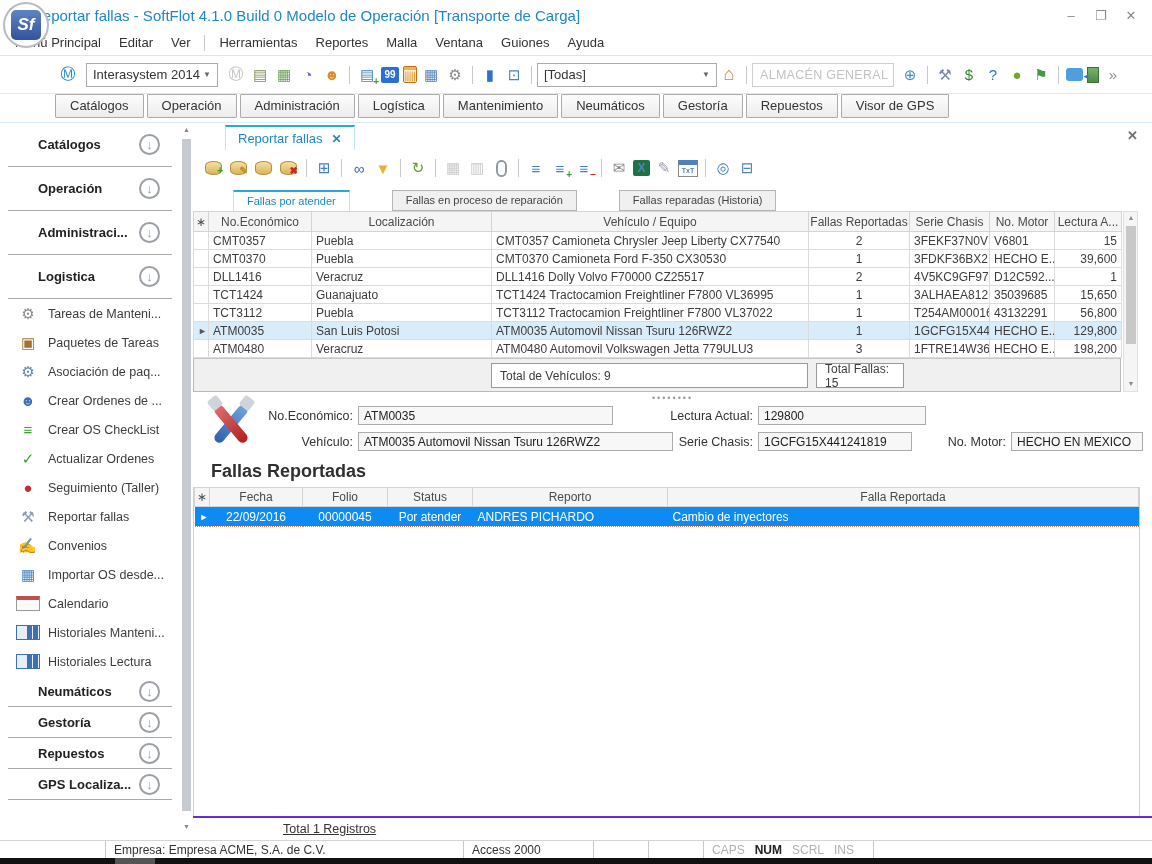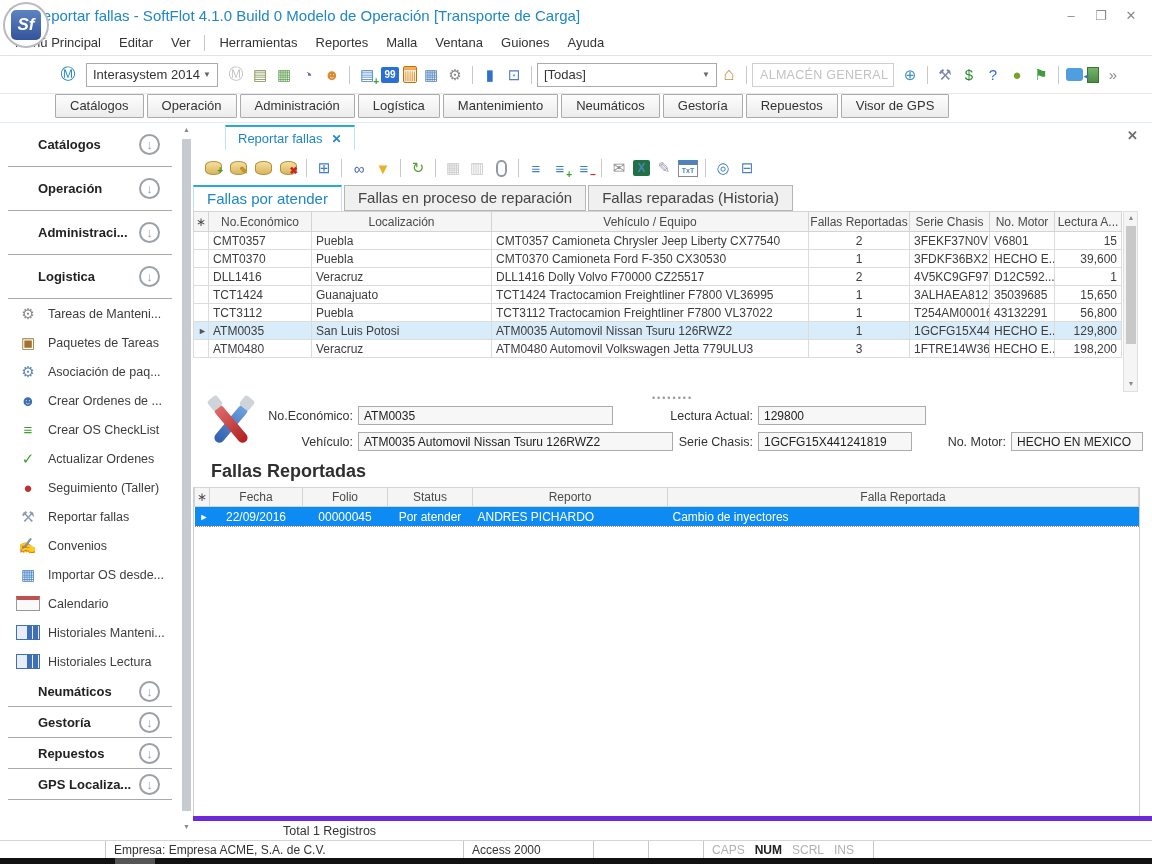--- a/index.html
+++ b/index.html
@@ -69,21 +69,21 @@
 
   #doc-tab-row { height:27px; position:relative; display:flex; align-items:flex-end; }
   #doc-tab { margin-left:32px; height:25px; border-top:2px solid #29a8e0; border-left:1px solid #bfe4f5; border-right:1px solid #bfe4f5; background:#fff; color:#1e87c8; font-size:13px; display:flex; align-items:center; padding:0 12px; gap:9px; }
   #doc-tab .x { color:#1e87c8; font-size:12px; font-weight:bold; }
   #panel-close { position:absolute; right:14px; top:5px; color:#6f6f6f; font-size:13px; font-weight:bold; cursor:default; }
 
   #grid-toolbar { height:36px; display:flex; align-items:center; padding-left:8px; }
   #grid-toolbar .ticon { color:#4f81bd; }
 
   #subtabs { height:25px; display:flex; align-items:flex-end; padding-left:0; }
-  .stab { font-size:15px; padding:3px 13px 4px; border:1px solid #b5b5b5; background:#f0f0f0; color:#444; margin-right:2px; cursor:default; }
+  .stab { font-size:11px; padding:3px 13px 4px; border:1px solid #b5b5b5; background:#f0f0f0; color:#444; margin-right:2px; cursor:default;margin-left:40px; }
   .stab.active { background:#fff; color:#1e87c8; border-top:2px solid #29a8e0; border-left-color:#bfe4f5; border-right-color:#bfe4f5; border-bottom:none; }
 
   
   #grid1-wrap { height:182px; position:relative; }
   #grid1 { position:absolute; left:0; top:0; width:928px; border:1px solid #b9b9b9; border-collapse:collapse; table-layout:fixed; font-size:12px; }
   #grid1 th { background:#f5f5f5; color:#4a4a4a; font-weight:normal; border:1px solid #d4d4d4; height:20px; overflow:hidden; white-space:nowrap; }
   #grid1 td { border:1px solid #dcdcdc; height:18px; padding:0 4px; overflow:hidden; white-space:nowrap; color:#3c3c3c; }
   #grid1 tr.sel td { background:#d9ecfa; }
   td.c,th.c { text-align:center; } td.r { text-align:right; } td.l { text-align:left; }
   #grid1-footer { position:absolute; left:0; top:147px; width:928px; height:34px; background:#f0f0f0; border:1px solid #b9b9b9; border-top:1px solid #c6c6c6; }
@@ -110,21 +110,21 @@
 
   #section-heading { height:26px; font-size:18px; font-weight:bold; color:#2f2f2f; padding-left:18px; }
 
   
   #grid2-wrap { flex:1; position:relative; border-left:1px solid #d0d0d0; border-right:1px solid #d0d0d0; margin-right:12px; }
   #grid2 { width:100%; border-collapse:collapse; table-layout:fixed; font-size:12px; }
   #grid2 th { background:#f5f5f5; color:#4a4a4a; font-weight:normal; border:1px solid #d4d4d4; height:19px; white-space:nowrap; overflow:hidden; }
   #grid2 td { height:20px; padding:0 5px; white-space:nowrap; overflow:hidden; }
   #grid2 tr.sel td { background:#0d8bf2; color:#fff; border-top:1px dotted #d07850; border-bottom:1px dotted #d07850; }
 
-  #footer-total { height:24px; border-top:5px solid #6d28d9; display:flex; align-items:center; font-size:12.5px; color:#333; padding-left:90px; }
+  #footer-total { height:24px; border-top:2px solid #6d28d9; display:flex; align-items:center; font-size:12.5px; color:#333; padding-left:90px;text-decoration:underline; }
 
   
   #statusbar { position:absolute; left:0; top:840px; width:1152px; height:18px; border-top:1px solid #d5d5d5; display:flex; align-items:center; font-size:12px; color:#333; background:#fff;justify-content:flex-end; }
   .sseg { height:100%; display:flex; align-items:center; padding-left:8px; border-left:1px solid #c8c8c8; white-space:nowrap; overflow:hidden; }
   #kbd-seg span { margin-right:10px; color:#b0b0b0; }
   #kbd-seg span.on { color:#222; font-weight:bold; }
 
   #bottom-strip { position:absolute; left:0; top:858px; width:1152px; height:6px; background:#111; }
   #bottom-strip .seg { position:absolute; left:115px; width:40px; height:6px; background:#555; }
 </style>
@@ -452,20 +452,24 @@
             <td class="l">ATM0480</td>
             <td class="l">Veracruz</td>
             <td class="l">ATM0480 Automovil  Volkswagen  Jetta  779ULU3</td>
             <td class="c">3</td>
             <td class="l">1FTRE14W36D...</td>
             <td class="l">HECHO E...</td>
             <td class="r">198,200</td>
           </tr>
         </tbody>
       </table>
+    <div id="grid1-footer">
+      <div class="total-box" id="total-veh">Total de Vehículos: 9</div>
+      <div class="total-box" id="total-fal">Total Fallas: 15</div>
+    </div>
     <div id="grid1-scroll">
       <span class="sarr" style="top:2px">▲</span>
       <div class="thumb"></div>
       <span class="sarr" style="top:168px">▼</span>
     </div>
   </div>
 
   <div id="splitter">••••••••</div>
 
   <div id="detail">

